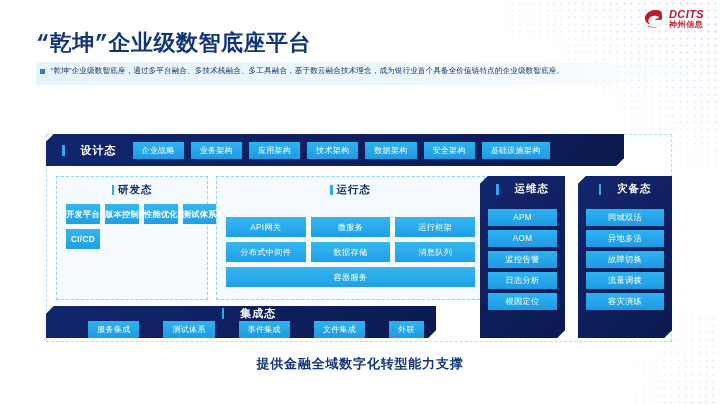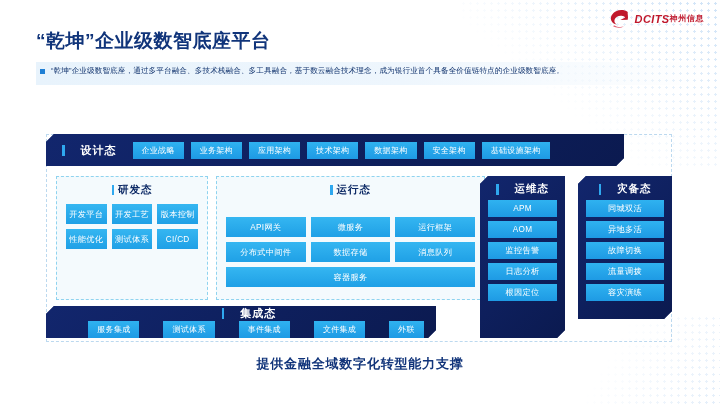--- a/index.html
+++ b/index.html
@@ -25,29 +25,30 @@
     background-image:radial-gradient(#dbe9f8 1px, transparent 1.1px);
     background-size:7px 7px;
     -webkit-mask-image:linear-gradient(300deg, rgba(0,0,0,.8) 0%, rgba(0,0,0,0) 70%);
     mask-image:linear-gradient(300deg, rgba(0,0,0,.8) 0%, rgba(0,0,0,0) 70%);
     pointer-events:none;
   }
 
   
   .logo{position:absolute;top:9px;right:16px;display:flex;align-items:center;gap:4px;}
   .logo-mark{width:22px;height:20px;flex:0 0 auto;}
-  .logo-text{display:flex;line-height:1;}
+  .logo-text{display:flex;flex-direction:column;line-height:1;}
   .logo-en{font-size:11px;font-weight:bold;color:#c0182c;letter-spacing:.4px;font-style:italic;}
   .logo-cn{font-size:8px;font-weight:bold;color:#c0182c;letter-spacing:.6px;margin-top:1px;}
 
   
   .title{
     position:absolute;left:36px;top:28px;
-    font-size:19px;font-weight:bold;color:#10347a;letter-spacing:.5px;
+    font-size:22px;font-weight:bold;color:#10347a;letter-spacing:.5px;
     white-space:nowrap;
+    font-family:Liberation Mono, monospace;
   }
 
   
   .sub-band{
     position:absolute;left:36px;top:62px;right:18px;height:23px;
     background:linear-gradient(90deg,#e8f3fc 0%,#eef6fd 55%,rgba(238,246,253,0) 100%);
   }
   .sub-row{position:absolute;left:40px;top:66px;right:20px;display:flex;align-items:center;gap:6px;}
   .sub-bullet{width:5px;height:5px;background:#1f7fd4;flex:0 0 auto;}
   .sub-text{font-size:7.6px;color:#13356f;letter-spacing:.1px;white-space:nowrap;}
@@ -113,38 +114,38 @@
   .panel-grid{display:grid;gap:5px;padding:0 9px 8px 9px;}
 
   .tile{
     background:linear-gradient(180deg,#35b6f1 0%,#1fa0e6 100%);
     color:#ffffff;font-size:8.2px;letter-spacing:.3px;
     height:20px;display:flex;align-items:center;justify-content:center;
     white-space:nowrap;
   }
 
   #dev-panel{left:56px;top:176px;width:152px;height:124px;}
-  #dev-panel .panel-grid{grid-template-columns:1fr 1fr 1fr;}
+  #dev-panel .panel-grid{grid-template-columns:1fr 1fr 1fr 1fr;font-weight:bold;}
 
   #run-panel{left:216px;top:176px;width:269px;height:124px;}
   #run-panel .panel-grid{grid-template-columns:1fr 1fr 1fr;margin-top:20px;}
   #run-panel .span3{grid-column:1 / span 3;}
 
   
   .col-inner{padding:6px 8px 8px 8px;display:flex;flex-direction:column;gap:4px;height:100%;box-sizing:border-box;}
-  .col-title{display:flex;align-items:center;justify-content:center;gap:4px;margin-bottom:0;}
+  .col-title{display:flex;align-items:center;justify-content:center;gap:4px;margin-bottom:9px;}
   .col-title .bar-label{font-size:10.5px;}
   .col-tile{
     background:linear-gradient(180deg,#2fb2f0 0%,#1e9ae4 100%);
     color:#ffffff;font-size:8.2px;letter-spacing:.3px;
     height:17px;display:flex;align-items:center;justify-content:center;white-space:nowrap;
   }
 
   #ops-col{left:480px;top:176px;width:85px;height:162px;}
-  #dr-col{left:578px;top:176px;width:94px;height:143px;}
+  #dr-col{left:578px;top:176px;width:94px;height:162px;}
 
   
   .footer{
     position:absolute;left:0;right:0;top:355px;text-align:center;
     font-size:13px;font-weight:bold;color:#11347a;letter-spacing:.8px;
   }
 </style>
 </head>
 <body>
 
@@ -190,21 +191,20 @@
     </span>
   </div>
 
   <div class="panel" id="dev-panel">
     <div class="panel-title">
       <span class="tick"></span>
       <span>研发态</span>
     </div>
     <div class="panel-grid">
       <div class="tile">开发平台</div>
-      <div class="tile">开发工艺</div>
       <div class="tile">版本控制</div>
       <div class="tile">性能优化</div>
       <div class="tile">测试体系</div>
       <div class="tile">CI/CD</div>
     </div>
   </div>
 
   <div class="panel" id="run-panel">
     <div class="panel-title">
       <span class="tick"></span>

